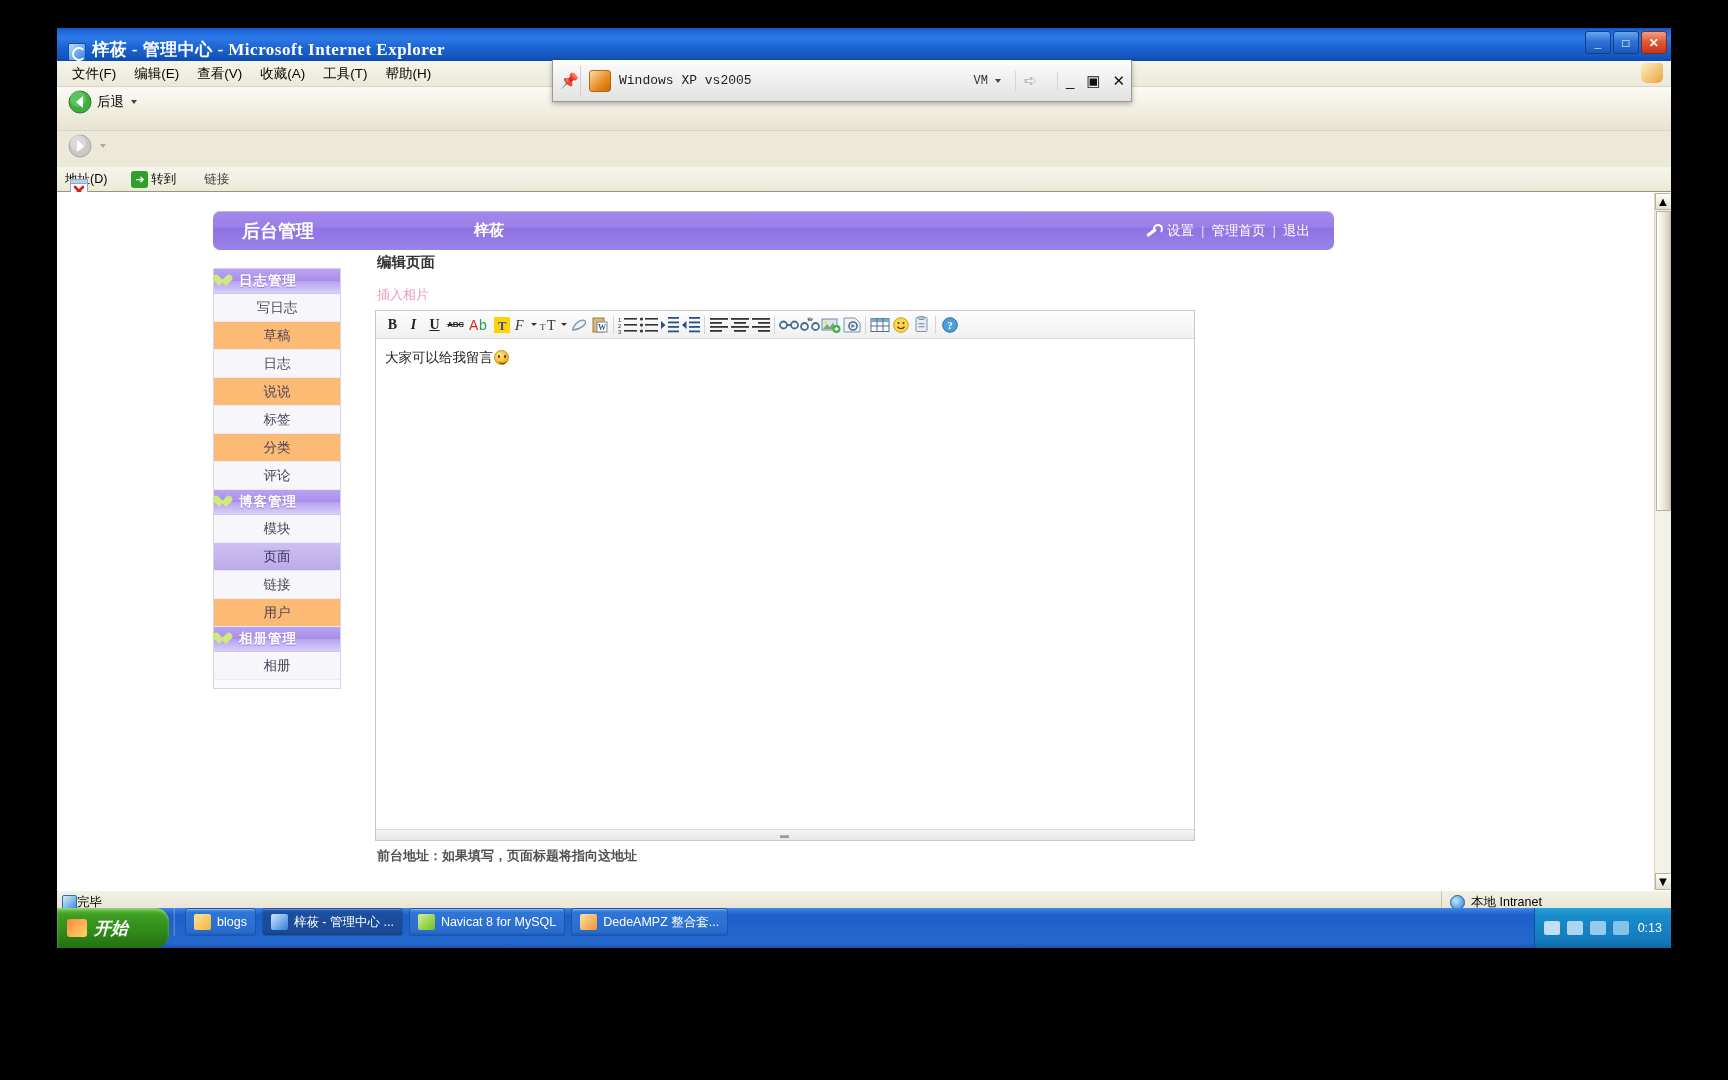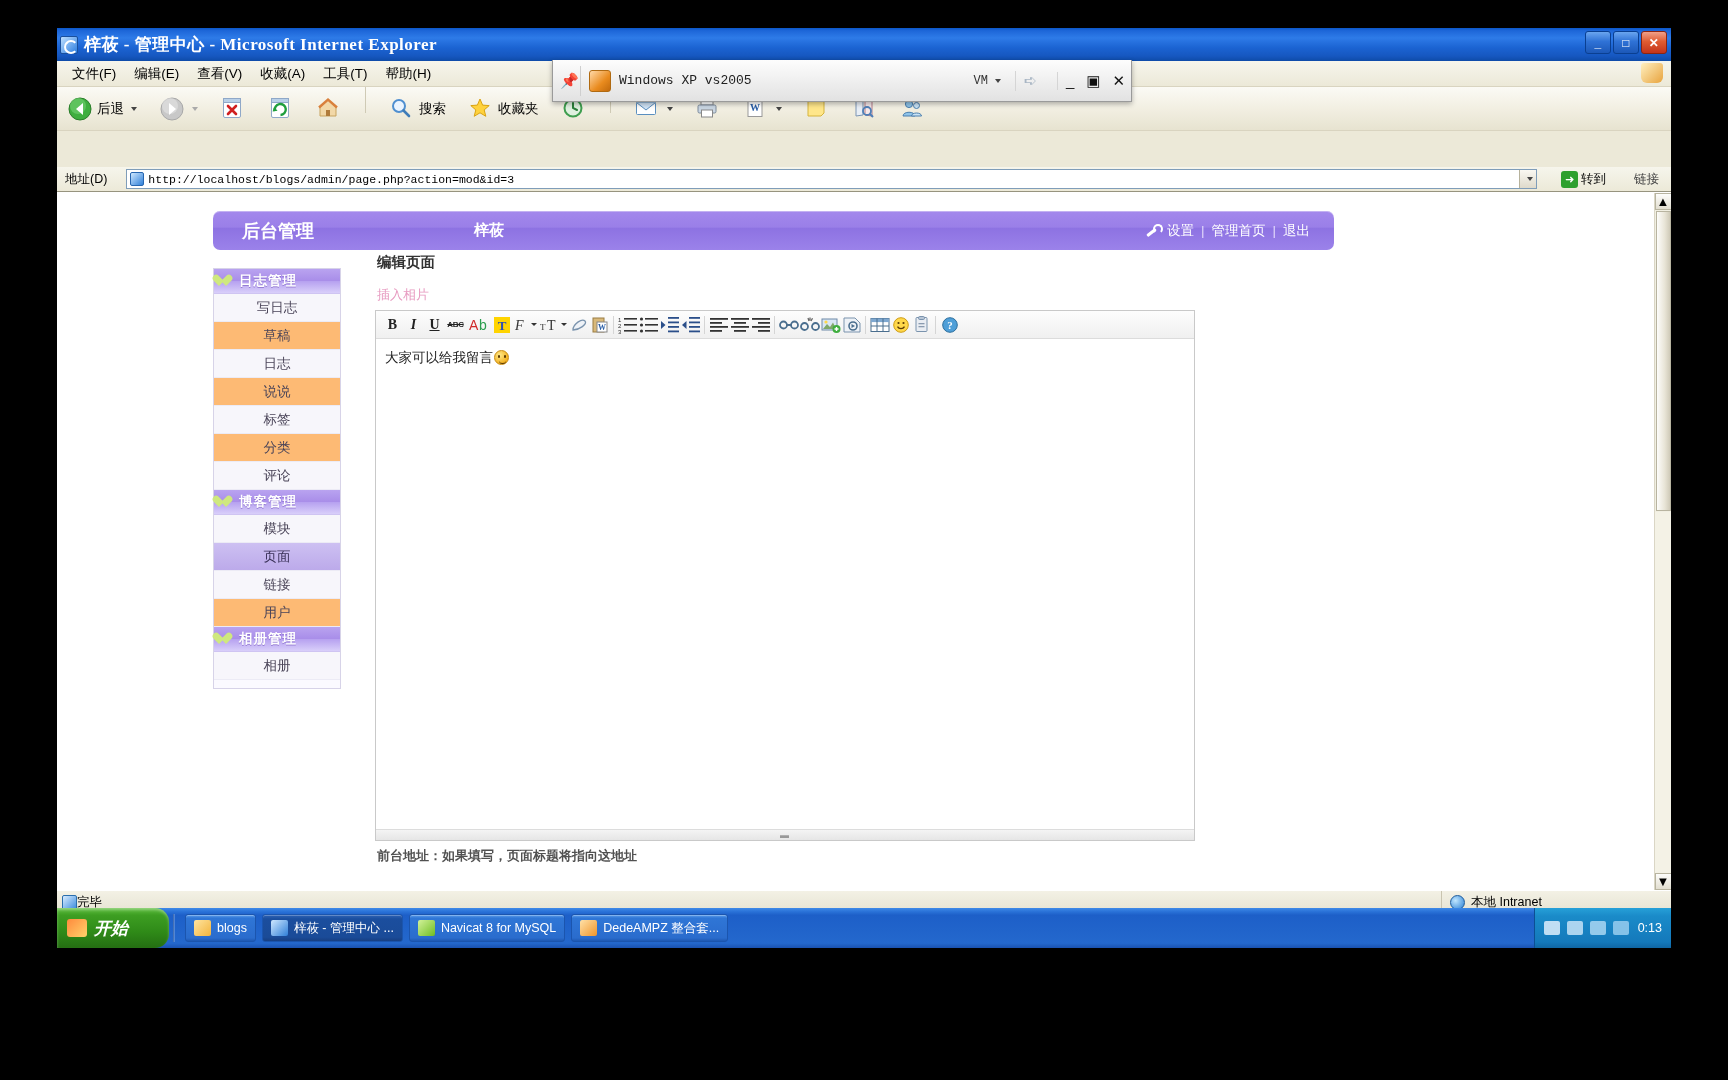--- a/index.html
+++ b/index.html
@@ -18,24 +18,24 @@
   
   #ie-window {
     position:absolute; left:0; top:0; width:1614px; height:886px;
     background:#ece9d8;
     display:flex; flex-direction:column;
   }
   
   #ie-title {
     height:33px;
     background:linear-gradient(180deg,#0a56c8 0%,#1d66d8 8%,#2e7be8 30%,#1b63d2 60%,#1657c0 85%,#0e4ba8 100%);
-    display:flex; align-items:center; color:#fff;
+    display:flex; align-items:flex-end; color:#fff;
     font-family:"Liberation Serif","DejaVu Serif",serif;
     font-weight:bold; font-size:17px; letter-spacing:.5px;
-    padding-left:3px; position:relative;
+    padding-left:11px; position:relative;
   }
   #ie-title .tico {
     width:18px;height:18px;margin-right:6px;border-radius:2px;
     background:linear-gradient(135deg,#bfe0ff,#2c7de0);
     border:1px solid #1a4f9c; flex:0 0 auto;
     position:relative;
   }
   #ie-title .tico:after{
     content:""; position:absolute; left:3px; top:3px; width:10px;height:10px;
     border-radius:50%; border:2px solid #fff; border-right-color:transparent;
@@ -60,20 +60,21 @@
   #ie-menu .mflag{
     position:absolute;right:8px;top:2px;width:22px;height:20px;
     background:linear-gradient(135deg,#fff0c0,#e8a33d);
     border-radius:3px 3px 6px 6px;
   }
   
   #ie-toolbar{
     height:44px;display:flex;gap:14px;padding:0 6px;
     background:linear-gradient(180deg,#fbfaf5 0%,#f2efe2 50%,#e7e3d0 100%);
     border-bottom:1px solid #d9d4c0;
+    flex-direction:column;
   }
   .tbitem{display:flex;align-items:center;gap:4px;padding:2px 4px;cursor:default;}
   .tbitem .lbl{font-size:13.5px;color:#000;white-space:nowrap;}
   .tsep{width:1px;height:26px;background:#cfcab5;margin:0 5px;}
   .caret{width:0;height:0;border-left:3.5px solid transparent;border-right:3.5px solid transparent;border-top:4px solid #444;margin-left:3px;}
   .caret.dim{border-top-color:#aaa;}
   .ico{width:26px;height:26px;display:inline-block;position:relative;flex:0 0 auto;}
   
   #ie-addr{
     height:25px;display:flex;align-items:center;gap:19px;padding:0 4px;
@@ -228,21 +229,21 @@
     background:linear-gradient(135deg,#ffd9a8,#e98b1e 60%,#c26a0c);border:1px solid #b06a11;flex:0 0 auto;}
   #vm-window .vm-title{font-family:"Liberation Mono","DejaVu Sans Mono",monospace;font-size:13px;color:#222;}
   #vm-window .vm-menu{margin-left:auto;display:flex;align-items:center;gap:4px;font-family:"Liberation Mono",monospace;font-size:12px;color:#333;}
   #vm-window .vm-arrow{width:24px;height:20px;display:flex;align-items:center;justify-content:center;color:#a9b6c4;font-size:16px;border-left:1px solid #d5d5d5;padding-left:6px;margin-left:6px;}
   #vm-window .vm-btns{display:flex;align-items:center;gap:12px;margin-left:10px;padding-left:8px;border-left:1px solid #d5d5d5;
     font-size:15px;color:#111;font-family:"Liberation Sans",sans-serif;}
   
   #taskbar{
     position:absolute;left:57px;top:908px;width:1614px;height:40px;
     background:linear-gradient(180deg,#3f8ae8 0%,#2a72d8 9%,#1d5fc8 18%,#2468cd 88%,#1a52b0 100%);
-    display:flex;align-items:center;
+    display:flex;align-items:flex-start;
   }
   #start-btn{
     width:112px;height:40px;flex:0 0 auto;
     background:linear-gradient(180deg,#5fbf3f 0%,#3d9e22 18%,#2f8a18 60%,#246e12 100%);
     border-radius:0 14px 14px 0;
     display:flex;align-items:center;gap:7px;padding-left:10px;
     color:#fff;font-style:italic;font-weight:bold;font-size:17px;
     font-family:"Liberation Serif",serif;
     box-shadow:inset 0 2px 3px rgba(255,255,255,.35);
   }
@@ -422,27 +423,20 @@
             <path d="M3 20 C3 15 15 15 15 20 Z" fill="#8fc4ea" stroke="#4b7fae"></path>
             <circle cx="16.5" cy="9.5" r="3" fill="#c9e3f6" stroke="#4b7fae"></circle>
             <path d="M11.5 20 C11.5 16 21.5 16 21.5 20 Z" fill="#c9e3f6" stroke="#4b7fae"></path>
           </svg>
         </span>
       </div>
     </div>
 
     <div id="ie-addr">
       <span class="albl">地址(D)</span>
-      <div id="addr-input">
-        <span class="urlico"></span>
-        <span class="urltxt">http://localhost/blogs/admin/page.php?action=mod&amp;id=3</span>
-        <span class="addrdd">
-          <span class="caret"></span>
-        </span>
-      </div>
       <div id="go-btn">
         <span class="garrow">➜</span>
         <span>转到</span>
       </div>
       <span id="links-lbl">链接</span>
     </div>
 
     <div id="ie-page">
       <div id="page-canvas">
 

